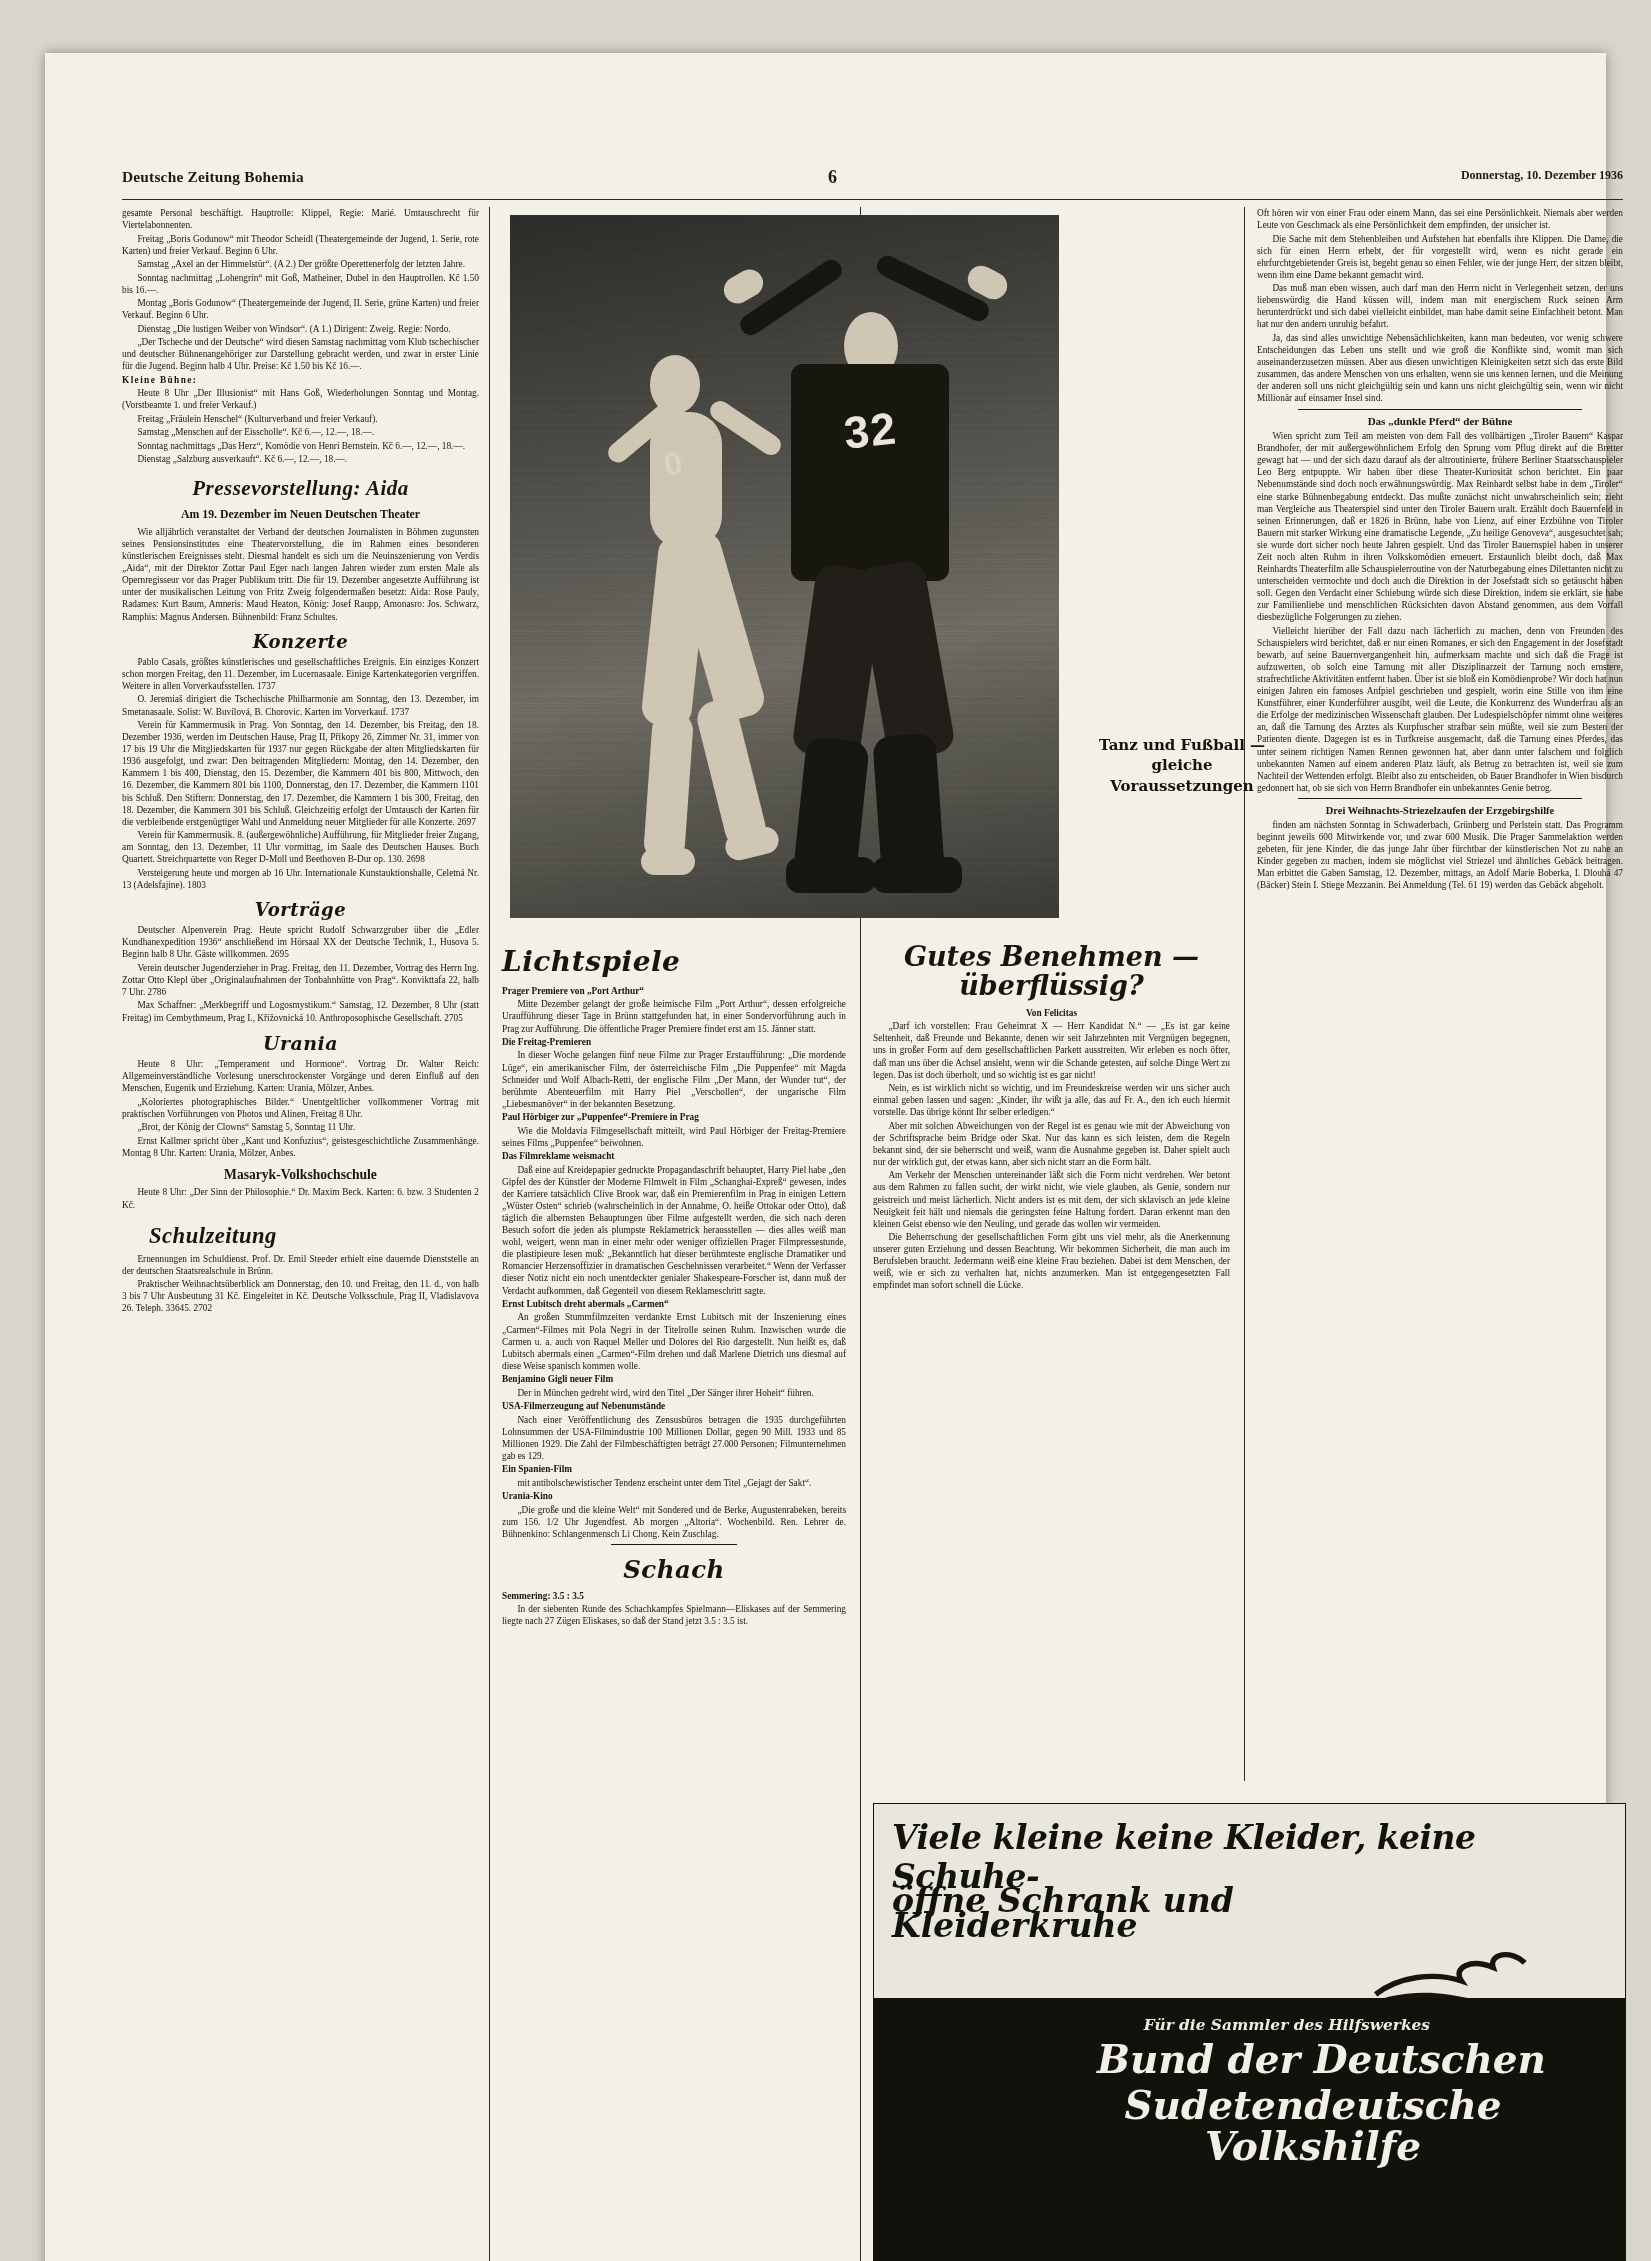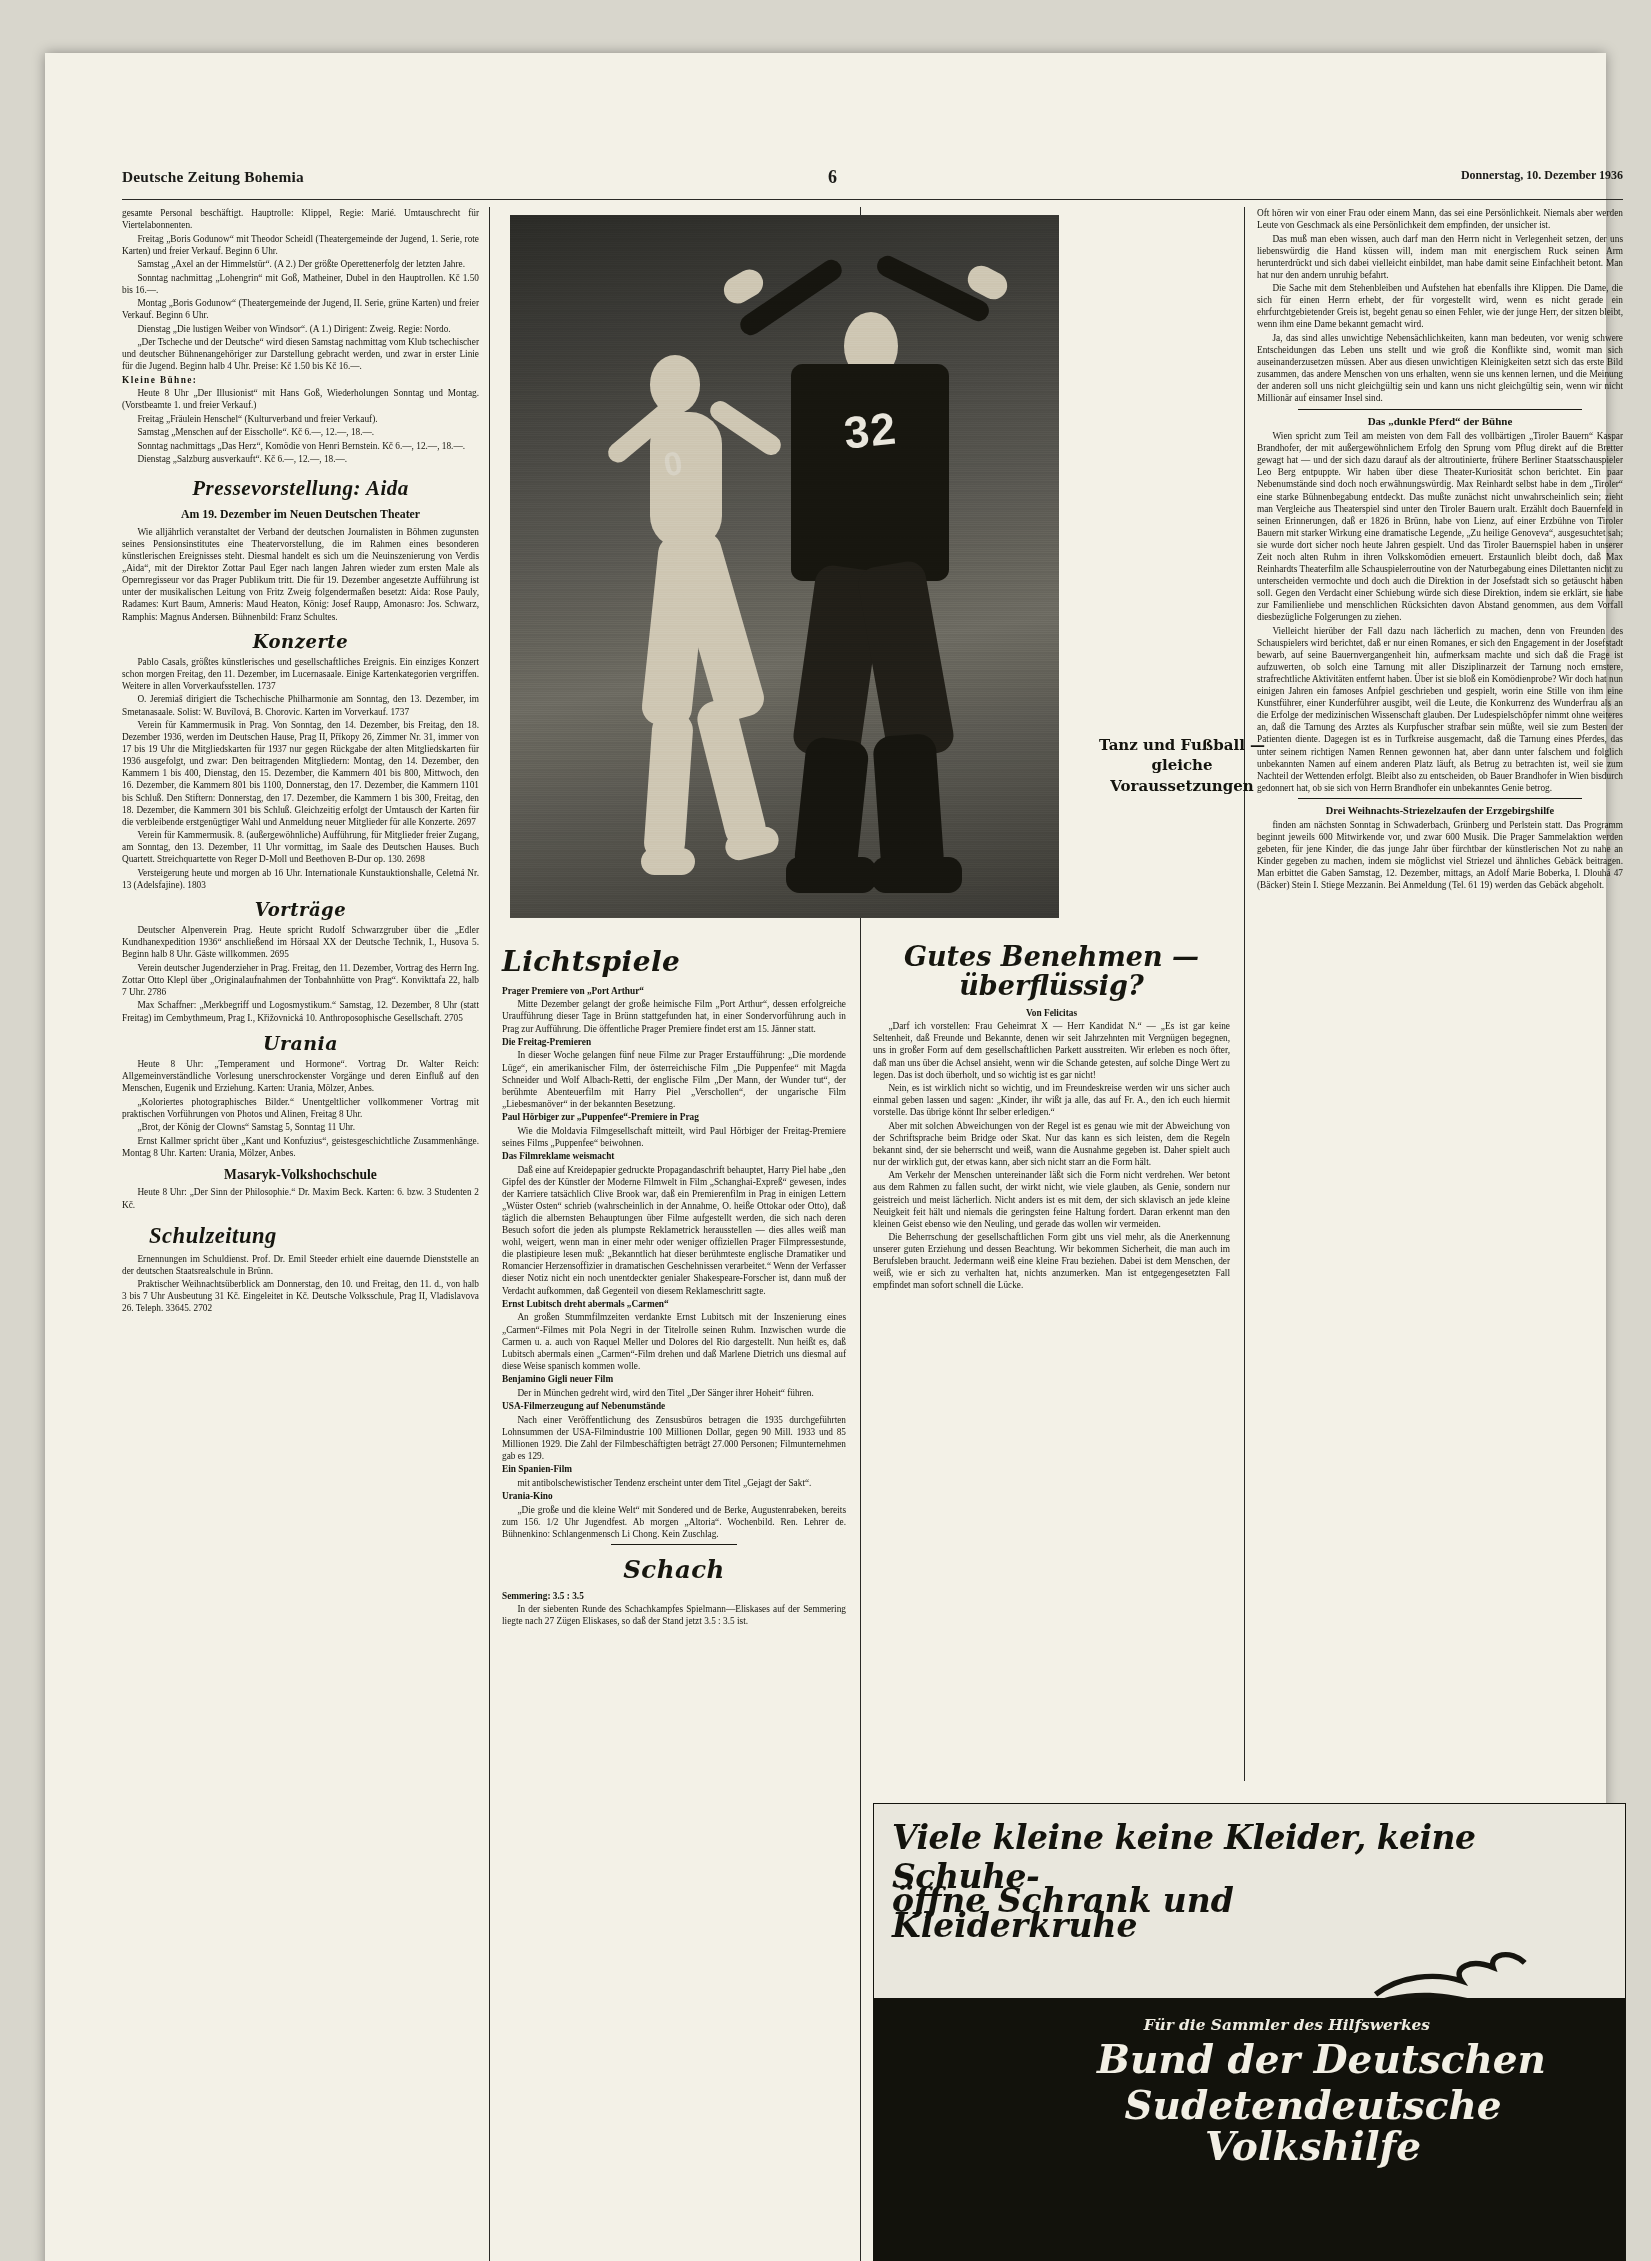--- a/index.html
+++ b/index.html
@@ -429,22 +429,22 @@
         <p class="centerline b">Von Felicitas</p>
         <p>„Darf ich vorstellen: Frau Geheimrat X — Herr Kandidat N.“ — „Es ist gar keine Seltenheit, daß Freunde und Bekannte, denen wir seit Jahrzehnten mit Vergnügen begegnen, uns in großer Form auf dem gesellschaftlichen Parkett ausstreiten. Wir erleben es noch öfter, daß man uns über die Achsel ansieht, wenn wir die Schande getesten, auf solche Dinge Wert zu legen. Das ist doch überholt, und so wichtig ist es gar nicht!</p>
         <p>Nein, es ist wirklich nicht so wichtig, und im Freundeskreise werden wir uns sicher auch einmal geben lassen und sagen: „Kinder, ihr wißt ja alle, das auf Fr. A., den ich euch hiermit vorstelle. Das übrige könnt Ihr selber erledigen.“</p>
         <p>Aber mit solchen Abweichungen von der Regel ist es genau wie mit der Abweichung von der Schriftsprache beim Bridge oder Skat. Nur das kann es sich leisten, dem die Regeln bekannt sind, der sie beherrscht und weiß, wann die Ausnahme gegeben ist. Daher spielt auch nur der wirklich gut, der etwas kann, aber sich nicht starr an die Form hält.</p>
         <p>Am Verkehr der Menschen untereinander läßt sich die Form nicht verdrehen. Wer betont aus dem Rahmen zu fallen sucht, der wirkt nicht, wie viele glauben, als Genie, sondern nur geistreich und meist lächerlich. Nicht anders ist es mit dem, der sich sklavisch an jede kleine Neuigkeit feit hält und niemals die geringsten feine Haltung fordert. Daran erkennt man den kleinen Geist ebenso wie den Neuling, und gerade das wollen wir vermeiden.</p>
         <p>Die Beherrschung der gesellschaftlichen Form gibt uns viel mehr, als die Anerkennung unserer guten Erziehung und dessen Beachtung. Wir bekommen Sicherheit, die man auch im Berufsleben braucht. Jedermann weiß eine kleine Frau beziehen. Dabei ist dem Menschen, der weiß, wie er sich zu verhalten hat, nichts anzumerken. Man ist entgegengesetzten Fall empfindet man sofort schnell die Lücke.</p>
       </div>
 
       <div class="col c4">
         <p class="ni">Oft hören wir von einer Frau oder einem Mann, das sei eine Persönlichkeit. Niemals aber werden Leute von Geschmack als eine Persönlichkeit dem empfinden, der unsicher ist.</p>
+        <p>Die Sache mit dem Stehenbleiben und Aufstehen hat ebenfalls ihre Klippen. Die Dame, die sich für einen Herrn erhebt, der für vorgestellt wird, wenn es nicht gerade ein ehrfurchtgebietender Greis ist, begeht genau so einen Fehler, wie der junge Herr, der sitzen bleibt, wenn ihm eine Dame bekannt gemacht wird.</p>
         <p>Das muß man eben wissen, auch darf man den Herrn nicht in Verlegenheit setzen, der uns liebenswürdig die Hand küssen will, indem man mit energischem Ruck seinen Arm herunterdrückt und sich dabei vielleicht einbildet, man habe damit seine Einfachheit betont. Man hat nur den andern unruhig befahrt.</p>
-        <p>Die Sache mit dem Stehenbleiben und Aufstehen hat ebenfalls ihre Klippen. Die Dame, die sich für einen Herrn erhebt, der für vorgestellt wird, wenn es nicht gerade ein ehrfurchtgebietender Greis ist, begeht genau so einen Fehler, wie der junge Herr, der sitzen bleibt, wenn ihm eine Dame bekannt gemacht wird.</p>
         <p>Ja, das sind alles unwichtige Nebensächlichkeiten, kann man bedeuten, vor wenig schwere Entscheidungen das Leben uns stellt und wie groß die Konflikte sind, womit man sich auseinanderzusetzen müssen. Aber aus diesen unwichtigen Kleinigkeiten setzt sich das erste Bild zusammen, das andere Menschen von uns erhalten, wenn sie uns kennen lernen, und die Meinung der anderen soll uns nicht gleichgültig sein und kann uns nicht gleichgültig sein, wenn wir nicht Millionär auf einsamer Insel sind.</p>
 
         <div class="thin-sep"></div>
         <p class="centerline b" style="font-size:11px;">Das „dunkle Pferd“ der Bühne</p>
         <p>Wien spricht zum Teil am meisten von dem Fall des vollbärtigen „Tiroler Bauern“ Kaspar Brandhofer, der mit außergewöhnlichem Erfolg den Sprung vom Pflug direkt auf die Bretter gewagt hat — und der sich dazu darauf als der altroutinierte, frühere Berliner Staatsschauspieler Leo Berg entpuppte. Wir haben über diese Theater-Kuriosität schon berichtet. Ein paar Nebenumstände sind doch noch erwähnungswürdig. Max Reinhardt selbst habe in dem „Tiroler“ eine starke Bühnenbegabung entdeckt. Das mußte zunächst nicht unwahrscheinlich sein; zieht man Vergleiche aus Theaterspiel sind unter den Tiroler Bauern uralt. Erzählt doch Bauernfeld in seinen Erinnerungen, daß er 1826 in Brünn, habe von Lienz, auf einer Erzbühne von Tiroler Bauern mit starker Wirkung eine dramatische Legende, „Zu heilige Genoveva“, ausgesuchtet sah; sie wurde dort sicher noch heute Jahren gespielt. Und das Tiroler Bauernspiel haben in unserer Zeit noch alten Ruhm in ihren Volkskomödien erneuert. Erstaunlich bleibt doch, daß Max Reinhardts Theaterfilm alle Schauspielerroutine von der Naturbegabung eines Dilettanten nicht zu unterscheiden vermochte und doch auch die Direktion in der Josefstadt sich so getäuscht haben soll. Gegen den Verdacht einer Schiebung würde sich diese Direktion, indem sie erklärt, sie habe zur Familienliebe und menschlichen Rücksichten davon Abstand genommen, aus dem Vorfall diesbezügliche Folgerungen zu ziehen.</p>
         <p>Vielleicht hierüber der Fall dazu nach lächerlich zu machen, denn von Freunden des Schauspielers wird berichtet, daß er nur einen Romanes, er sich den Engagement in der Josefstadt bewarb, auf seine Bauernvergangenheit hin, aufmerksam machte und sich daß die Frage ist aufzuwerten, ob solch eine Tarnung mit aller Disziplinarzeit der Tarnung noch ernstere, strafrechtliche Aktivitäten entfernt haben. Über ist sie bloß ein Komödienprobe? Wir doch hat nun einigen Jahren ein famoses Anfpiel geschrieben und gespielt, worin eine Stille von ihm eine Kunstführer, einer Kunderführer ausgibt, weil die Leute, die Konkurrenz des Wunderfrau als an die Erfolge der medizinischen Wissenschaft glauben. Der Ludespielschöpfer nimmt ohne weiteres an, daß die Tarnung des Arztes als Kurpfuscher strafbar sein müßte, weil sie zum Besten der Patienten diente. Dagegen ist es in Turfkreise ausgemacht, daß die Tarnung eines Pferdes, das unter seinem richtigen Namen Rennen gewonnen hat, aber dann unter falschem und folglich unbekannten Namen auf einem anderen Platz läuft, als Betrug zu betrachten ist, weil sie zum Nachteil der Wettenden erfolgt. Bleibt also zu entscheiden, ob Bauer Brandhofer in Wien bisdurch gedonnert hat, ob sie sich von Herrn Brandhofer ein unbekanntes Genie betrog.</p>
 
         <div class="thin-sep"></div>
         <p class="centerline b" style="font-size:10.4px;">Drei Weihnachts-Striezelzaufen der Erzgebirgshilfe</p>
         <p>finden am nächsten Sonntag in Schwaderbach, Grünberg und Perlstein statt. Das Programm beginnt jeweils 600 Mitwirkende vor, und zwar 600 Musik. Die Prager Sammelaktion werden gebeten, für jene Kinder, die das junge Jahr über fürchtbar der künstlerischen Not zu nahe an Kinder gegeben zu machen, indem sie möglichst viel Striezel und ähnliches Gebäck beitragen. Man erbittet die Gaben Samstag, 12. Dezember, mittags, an Adolf Marie Boberka, I. Dlouhá 47 (Bäcker) Stein I. Stiege Mezzanin. Bei Anmeldung (Tel. 61 19) werden das Gebäck abgeholt.</p>

